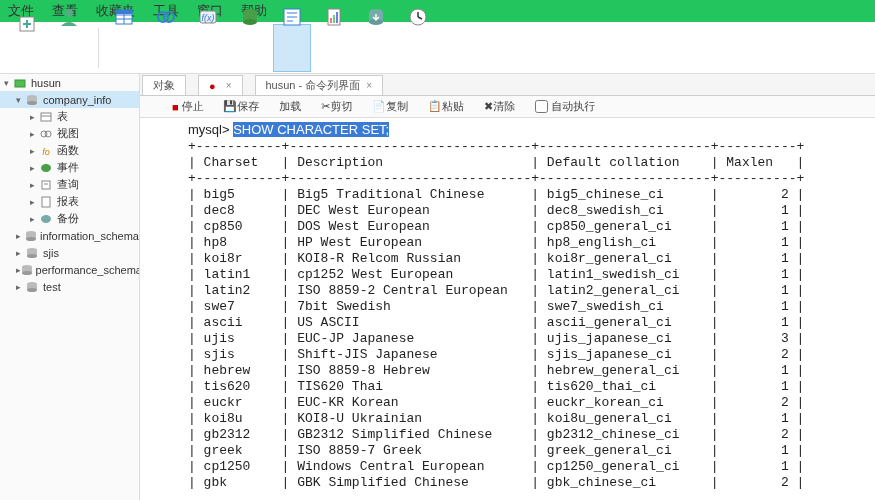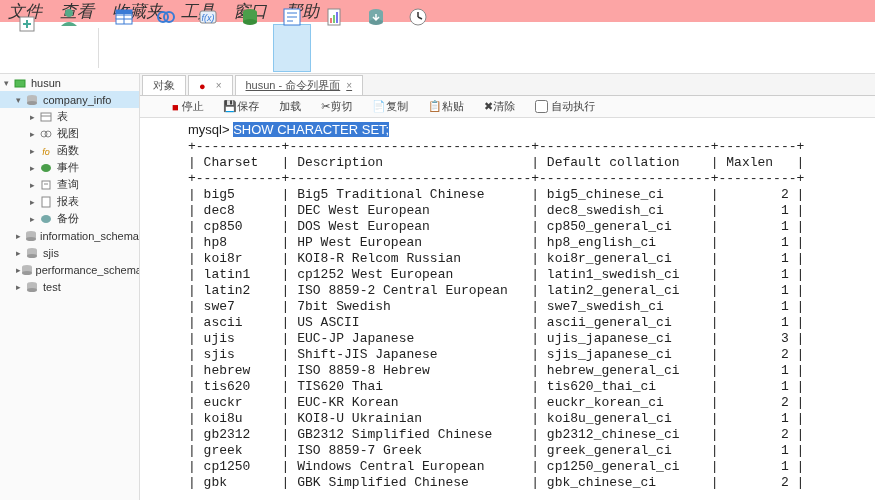--- a/index.html
+++ b/index.html
@@ -1,35 +1,35 @@
 <!DOCTYPE html>
 <html><head>
 <meta charset="utf-8">
 <style>
 * { margin: 0; padding: 0; box-sizing: border-box; font-family: "Microsoft YaHei", Arial, sans-serif; }
 html, body { width: 875px; height: 500px; overflow: hidden; background: #fff; }
-.menubar { height: 22px; background: #fca5a5; display: flex; align-items: center; padding: 0 8px; font-size: 17px; color: #333; font-style: italic; }
+.menubar { height: 22px; background: #22c55e; display: flex; align-items: center; padding: 0 8px; font-size: 13px; color: #333; }
 .menubar span { margin-right: 18px; cursor: default; }
 .toolbar { height: 52px; background: #fff; border-bottom: 1px solid #ddd; display: flex; align-items: center; padding: 0 8px; }
 .tool-item { display: flex; flex-direction: column; align-items: center; justify-content: center; width: 38px; height: 48px; margin-right: 4px; font-size: 10px; color: #444; cursor: pointer; border: 1px solid transparent; gap: 45px; }
 .tool-item.active { background: #cfe8f9; border: 1px solid #8bc7ee; }
 .tool-item .ico { width: 22px; height: 22px; margin-bottom: 2px; display: flex; align-items: center; justify-content: center; }
 .tool-sep { width: 1px; height: 40px; background: #ddd; margin: 0 6px; }
 .body { display: flex; height: calc(500px - 22px - 52px); }
 .sidebar { width: 140px; background: #fafafa; border-right: 1px solid #ddd; font-size: 11px; color: #333; overflow: hidden; }
 .tree-row { display: flex; align-items: center; height: 17px; padding-left: 4px; white-space: nowrap; cursor: pointer; }
 .tree-row .arrow { width: 10px; font-size: 9px; color: #666; }
 .tree-row .tico { width: 14px; height: 14px; margin-right: 3px; display: inline-flex; align-items: center; }
 .tree-row.sel { background: #cfe8f9; }
 .indent1 { padding-left: 16px; }
 .indent2 { padding-left: 30px; }
 .content { flex: 1; display: flex; flex-direction: column; overflow: hidden; }
 .tabs { height: 22px; background: #f5f5f5; display: flex; align-items: flex-end; padding-left: 2px; font-size: 11px; border-bottom: 1px solid #ccc; }
-.tab { height: 20px; padding: 0 10px; display: flex; align-items: center; border: 1px solid #ccc; border-bottom: none; margin-right: 2px; background: #fff; cursor: pointer; color: #555; justify-content: center; }
-.tab.active { background: #fff; text-decoration: underline; }
+.tab { height: 20px; padding: 0 10px; display: flex; align-items: center; border: 1px solid #ccc; border-bottom: none; margin-right: 12px; background: #fff; cursor: pointer; color: #555; justify-content: center; }
+.tab.active { background: #fff; }
 .tab .close { margin-left: 6px; color: #888; font-size: 10px; }
 .subtoolbar { height: 22px; background: #fafafa; border-bottom: 1px solid #ddd; display: flex; align-items: center; padding: 0 6px; font-size: 11px; color: #444; }
 .subtoolbar span { margin-right: 10px; cursor: pointer; display: inline-flex; align-items: center; }
 .subtoolbar .menu-ico { width: 16px; height: 14px; margin-right: 10px; display: inline-flex; flex-direction: column; justify-content: space-around; }
 .subtoolbar .menu-ico i { height: 2px; background: #444; display: block; }
 .terminal { flex: 1; background: #fff; font-family: Consolas, "Courier New", monospace; font-size: 13px; color: #222; padding: 4px 8px; overflow: hidden; white-space: pre; line-height: 16px; margin-left: 40px; }
 .prompt { color: #222; }
 .hl { background: #3a7bd5; color: #fff; }
 svg { display: block; }
 </style>

